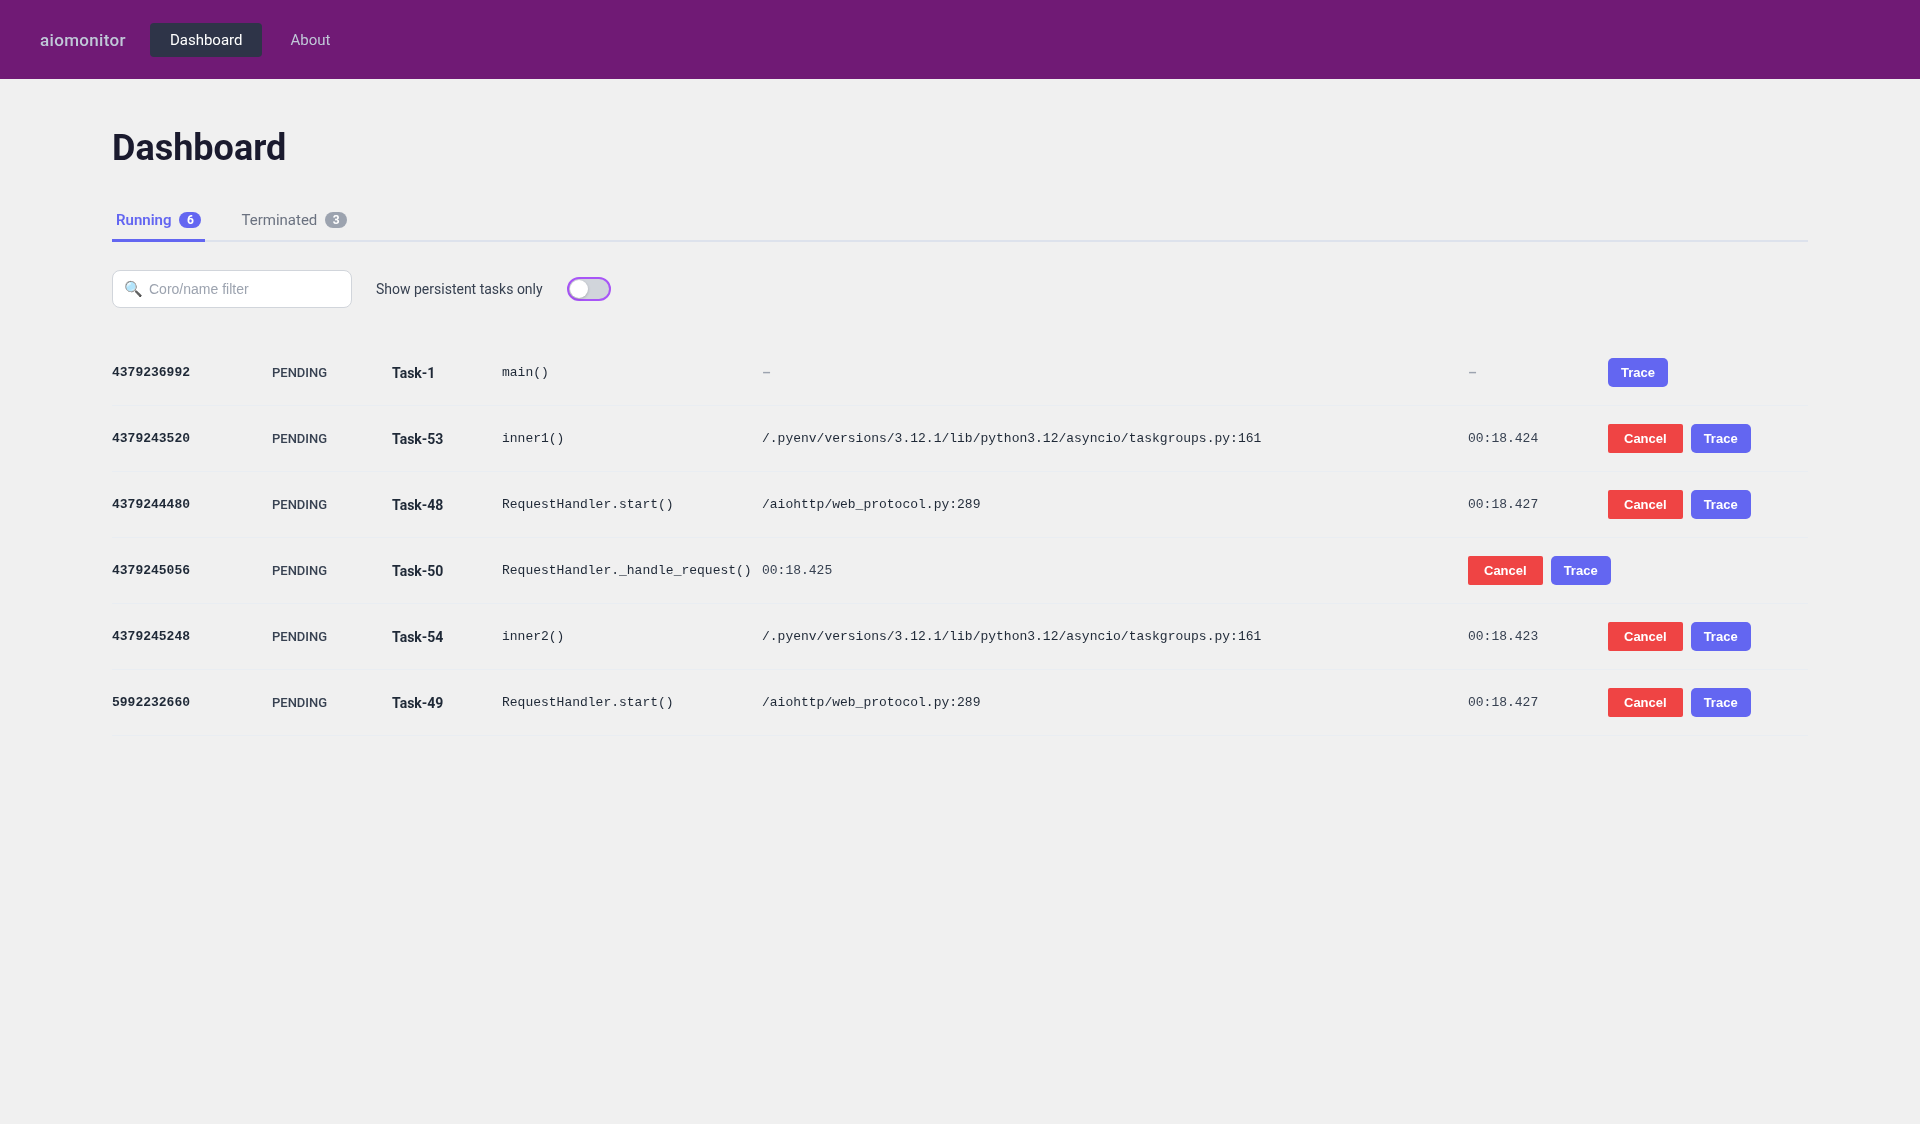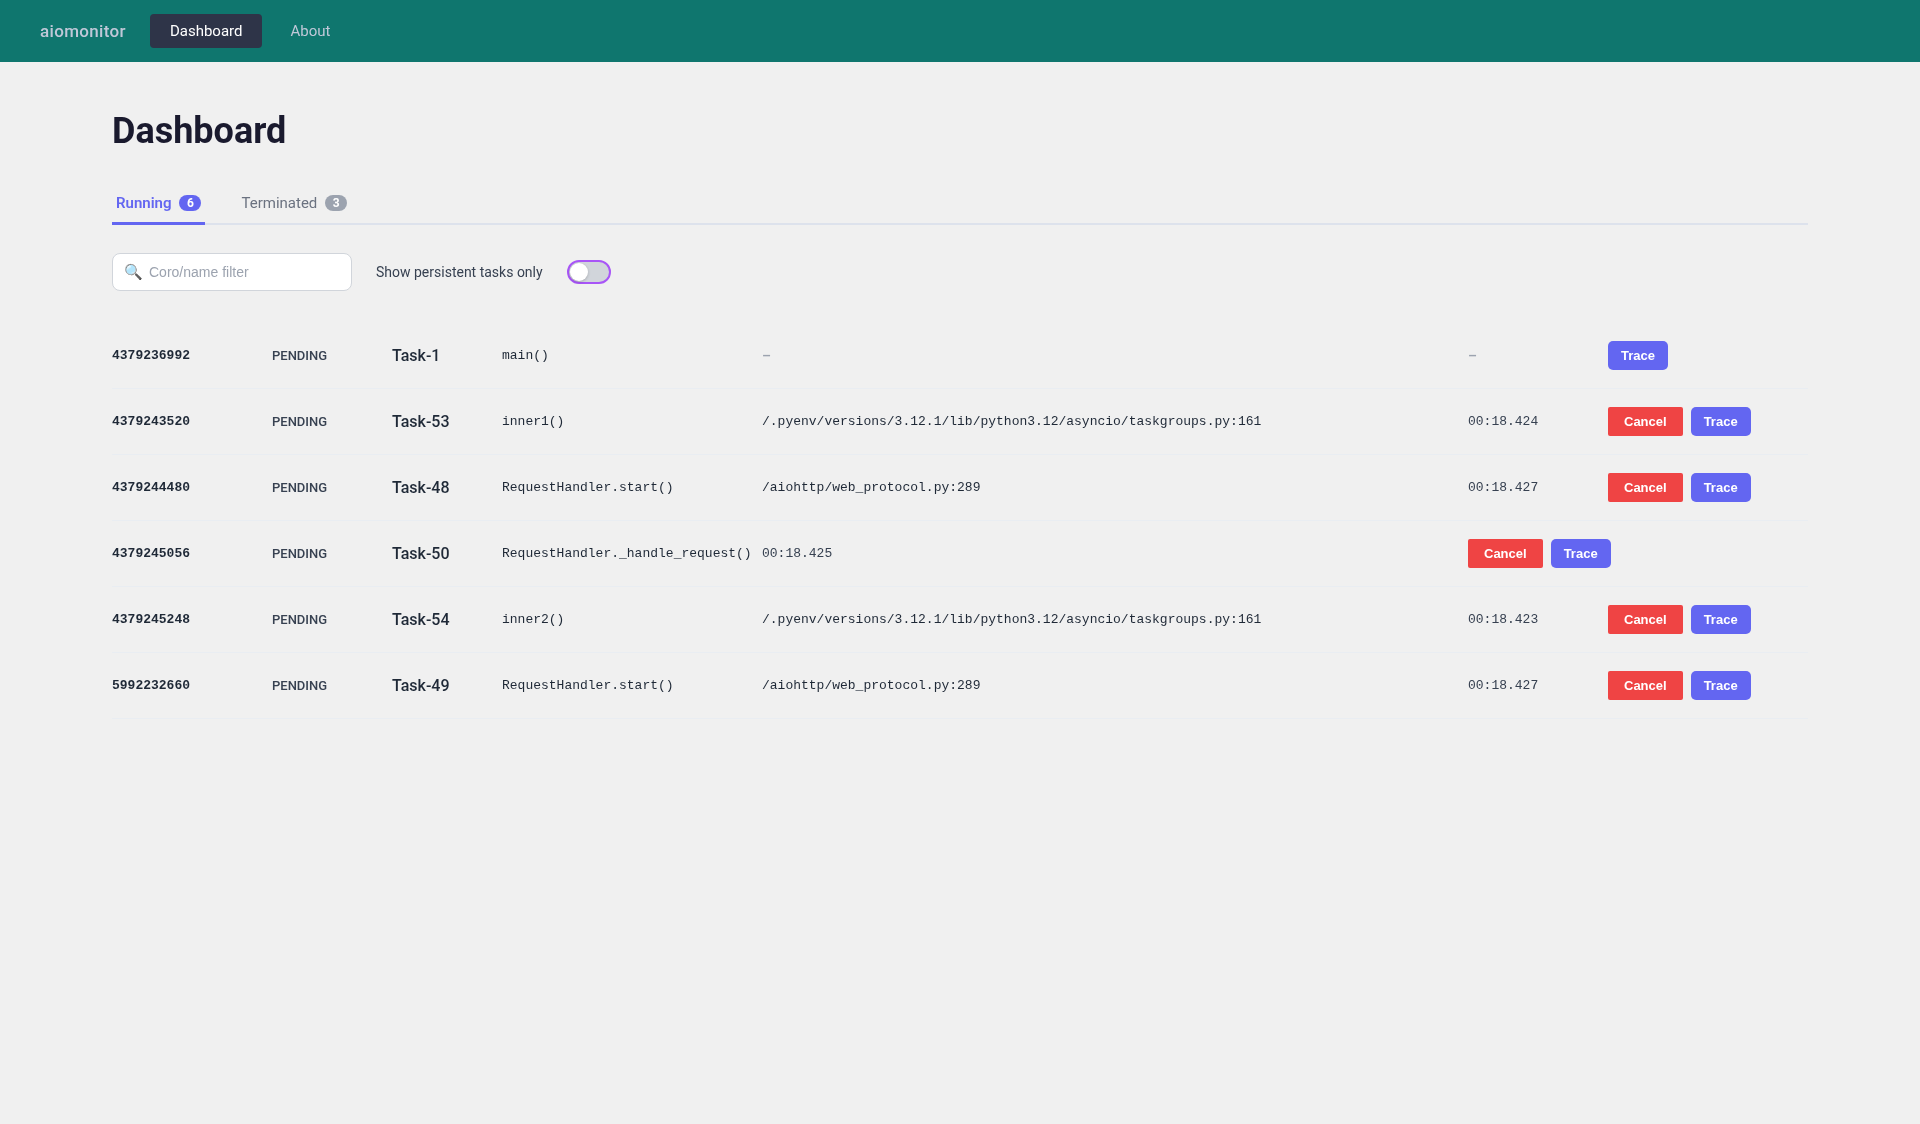--- a/index.html
+++ b/index.html
@@ -10,25 +10,25 @@
 
     body {
       font-family: -apple-system, BlinkMacSystemFont, 'Segoe UI', Roboto, sans-serif;
       background-color: #f0f0f0;
       min-height: 1124px;
       width: 1920px;
     }
 
     
     .navbar {
-      background-color: #0f766e;
+      background-color: #701a75;
       display: flex;
       align-items: center;
       padding: 15px 40px;
-      height: 62px;
+      height: 79px;
       gap: 8px;
     }
 
     .navbar-brand {
       color: #c0c8d8;
       font-size: 17px;
       font-weight: 500;
       margin-right: 16px;
       letter-spacing: 0.02em;
     }
@@ -209,21 +209,22 @@
       font-weight: 700;
       font-size: 13px;
     }
 
     .cell.state {
       color: #374151;
       font-size: 13px;
     }
 
     .cell.name {
-      font-size: 16px;
+      font-size: 14px;
+      font-weight: bold;
     }
 
     .cell.since {
       font-size: 13px;
       color: #374151;
     }
 
     .cell.dash {
       color: #9ca3af;
     }

